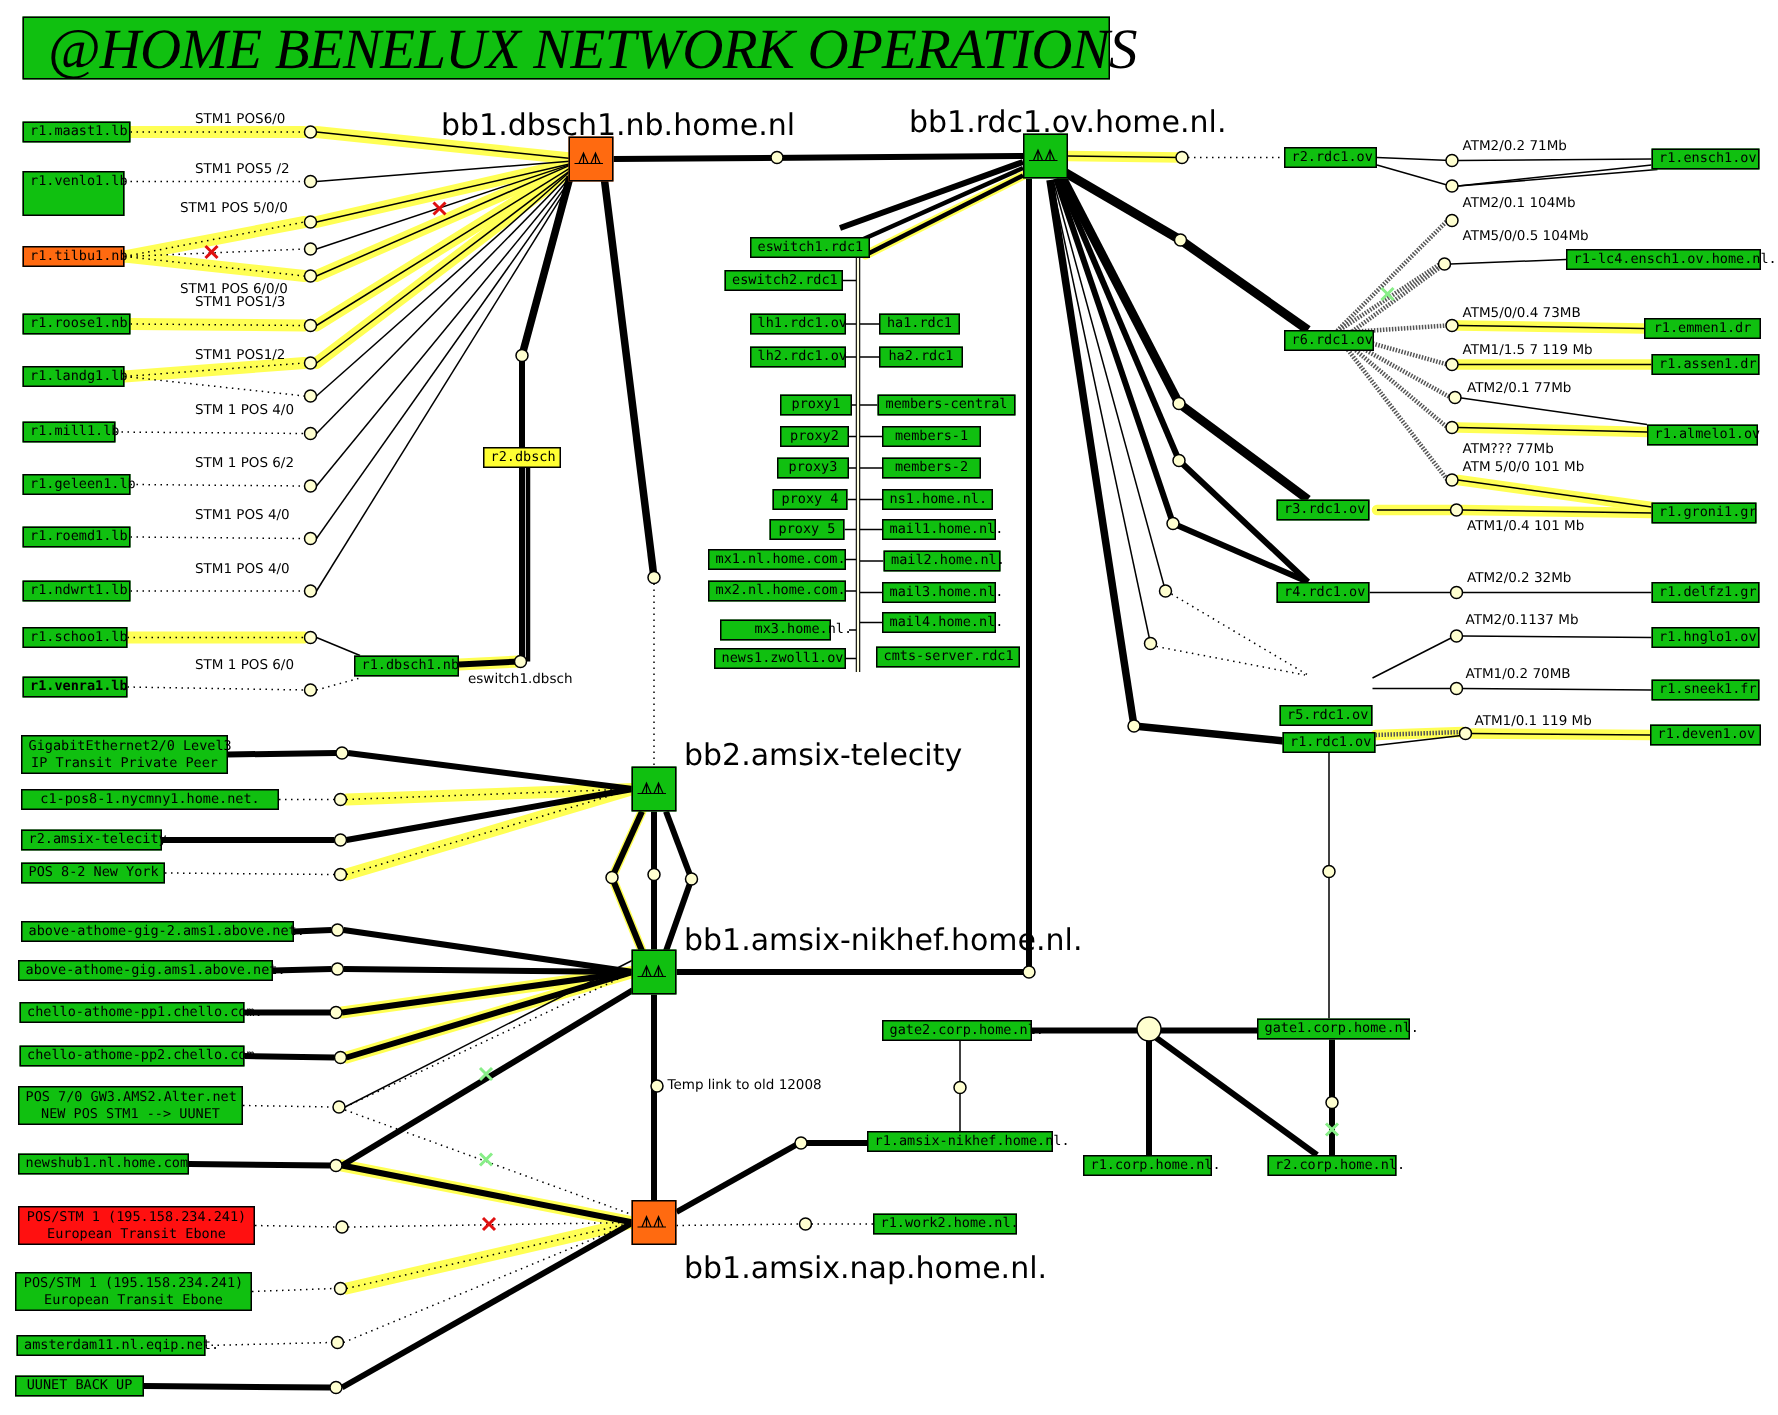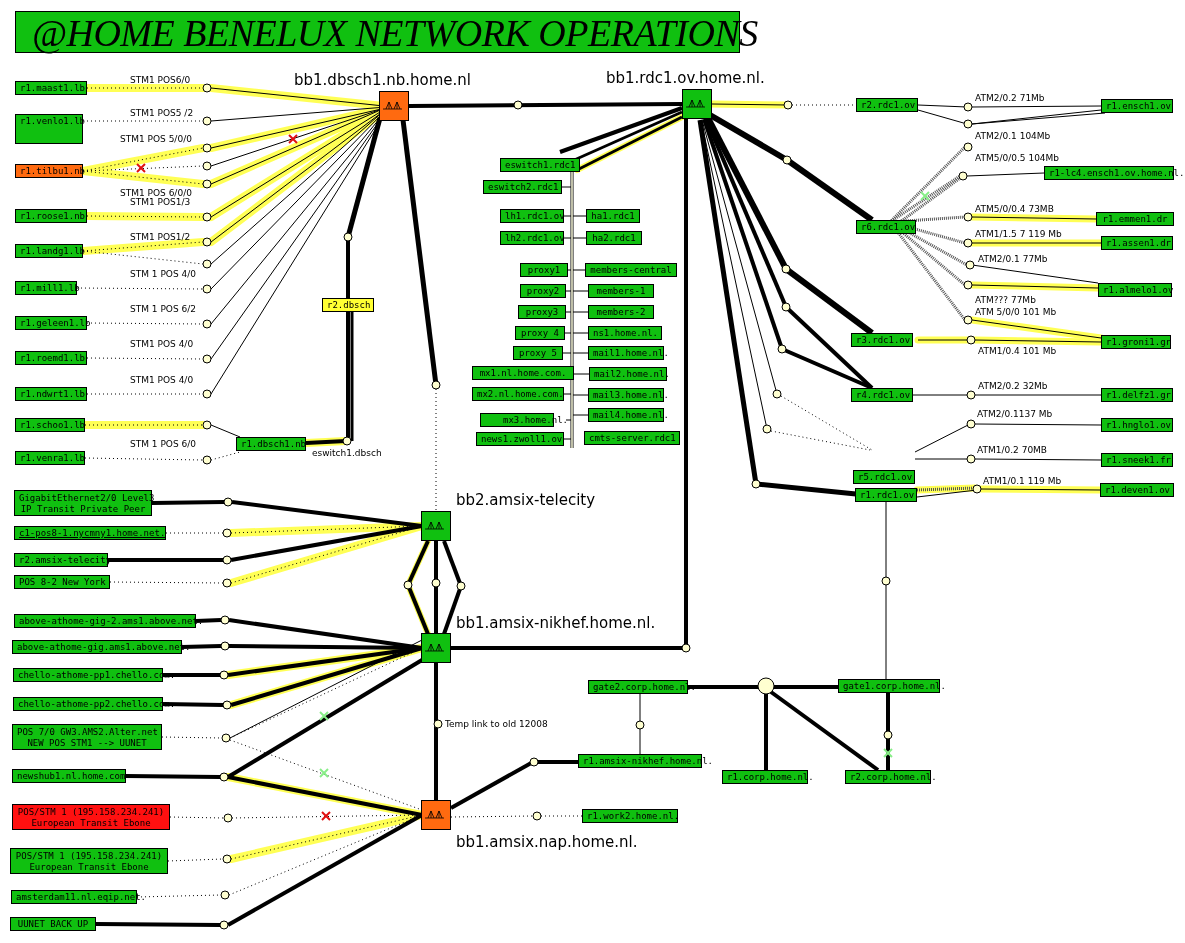--- a/index.html
+++ b/index.html
@@ -5,21 +5,21 @@
   html, body { margin:0; padding:0; background:#ffffff; }
   body { width:1185px; height:943px; position:relative; overflow:hidden; font-family:"DejaVu Sans", sans-serif; }
   #canvas { position:absolute; left:0; top:0; width:1185px; height:943px; }
   .title-box { position:absolute; left:15px; top:11px; width:725px; height:42px; background:#10c010; border:1px solid #000;
     font-family:"Liberation Serif", serif; font-style:italic; font-size:38px; line-height:42px; color:#000; padding-left:16px; box-sizing:border-box; letter-spacing:-0.5px; white-space:nowrap; }
   .node { position:absolute; background:#10c010; border:1px solid #000; font-family:"DejaVu Sans Mono", monospace; font-size:9px; line-height:12px; color:#000; text-align:center; white-space:nowrap; padding:0 4px; box-sizing:border-box; }
   .node.orange { background:#ff6a10; }
   .node.red { background:#ff1010; }
   .node.yellow { background:#ffff33; }
   .node.two-line { line-height:11px; padding-top:2px; }
-  .hub-label { position:absolute; font-family:"DejaVu Sans", sans-serif; font-size:15px; color:#000; white-space:nowrap; }
+  .hub-label { position:absolute; font-family:"DejaVu Sans", sans-serif; font-size:20px; color:#000; white-space:nowrap; }
   .lnk-label { position:absolute; font-family:"DejaVu Sans", sans-serif; font-size:9px; color:#000; white-space:nowrap; }
 </style>
 </head>
 <body>
 
 <svg id="canvas" width="1185" height="943" viewBox="0 0 1185 943">
   <g id="hl">
       <line x1="87" y1="88" x2="203" y2="88" stroke="#ffff55" stroke-width="8" stroke-linecap="round"></line>
       <line x1="211" y1="88" x2="384" y2="106" stroke="#ffff55" stroke-width="8" stroke-linecap="round"></line>
       <line x1="83" y1="171" x2="203" y2="148" stroke="#ffff55" stroke-width="8" stroke-linecap="round"></line>
@@ -354,21 +354,21 @@
     </div>
     <div class="node " style="left: 15px; top: 351px; width: 72px; height: 14px;">
       <div>r1.roemd1.lb</div>
     </div>
     <div class="node " style="left: 15px; top: 387px; width: 72px; height: 14px;">
       <div>r1.ndwrt1.lb</div>
     </div>
     <div class="node " style="left: 15px; top: 418px; width: 70px; height: 14px;">
       <div>r1.schoo1.lb</div>
     </div>
-    <div class="node " style="left: 15px; top: 451px; width: 70px; height: 14px;">
+    <div class="node " style="left: 15px; top: 451px; width: 70px; height: 14px; font-weight: bold;">
       <div>r1.venra1.lb</div>
     </div>
     <div class="node " style="left: 236px; top: 437px; width: 70px; height: 14px;">
       <div>r1.dbsch1.nb</div>
     </div>
     <div class="node yellow" style="left: 322px; top: 298px; width: 52px; height: 14px;">
       <div>r2.dbsch</div>
     </div>
     <div class="node " style="left: 500px; top: 158px; width: 80px; height: 14px;">
       <div>eswitch1.rdc1</div>
@@ -390,21 +390,21 @@
     </div>
     <div class="node " style="left: 518px; top: 305px; width: 48px; height: 14px;">
       <div>proxy3</div>
     </div>
     <div class="node " style="left: 515px; top: 326px; width: 50px; height: 14px;">
       <div>proxy 4</div>
     </div>
     <div class="node " style="left: 513px; top: 346px; width: 50px; height: 14px;">
       <div>proxy 5</div>
     </div>
-    <div class="node " style="left: 472px; top: 366px; width: 102px; height: 14px;">
+    <div class="node " style="left: 472px; top: 366px; width: 92px; height: 14px;">
       <div>mx1.nl.home.com.</div>
     </div>
     <div class="node " style="left: 472px; top: 387px; width: 92px; height: 14px;">
       <div>mx2.nl.home.com.</div>
     </div>
     <div class="node " style="left: 480px; top: 413px; width: 74px; height: 14px; padding-left: 22px;">
       <div>mx3.home.nl.</div>
     </div>
     <div class="node " style="left: 476px; top: 432px; width: 88px; height: 14px;">
       <div>news1.zwoll1.ov</div>
@@ -487,21 +487,21 @@
     <div class="node " style="left: 1101px; top: 453px; width: 72px; height: 14px;">
       <div>r1.sneek1.fr</div>
     </div>
     <div class="node " style="left: 1100px; top: 483px; width: 74px; height: 14px;">
       <div>r1.deven1.ov</div>
     </div>
     <div class="node  two-line" style="left: 14px; top: 490px; width: 138px; height: 26px;">
       <div>GigabitEthernet2/0 Level3</div>
       <div>IP Transit Private Peer</div>
     </div>
-    <div class="node " style="left: 14px; top: 526px; width: 152px; height: 14px; text-decoration: underline;">
+    <div class="node " style="left: 14px; top: 526px; width: 172px; height: 14px;">
       <div>c1-pos8-1.nycmny1.home.net.</div>
     </div>
     <div class="node " style="left: 14px; top: 553px; width: 94px; height: 14px;">
       <div>r2.amsix-telecity</div>
     </div>
     <div class="node " style="left: 14px; top: 575px; width: 96px; height: 14px;">
       <div>POS 8-2 New York</div>
     </div>
     <div class="node " style="left: 14px; top: 614px; width: 182px; height: 14px;">
       <div>above-athome-gig-2.ams1.above.net.</div>

